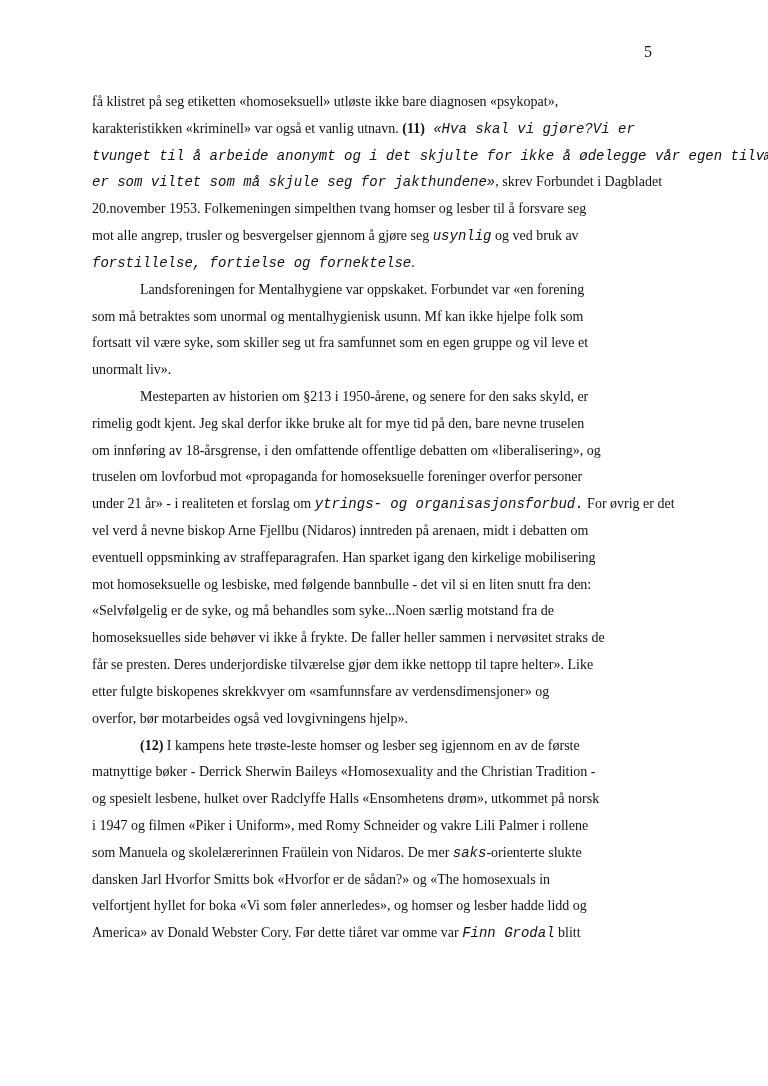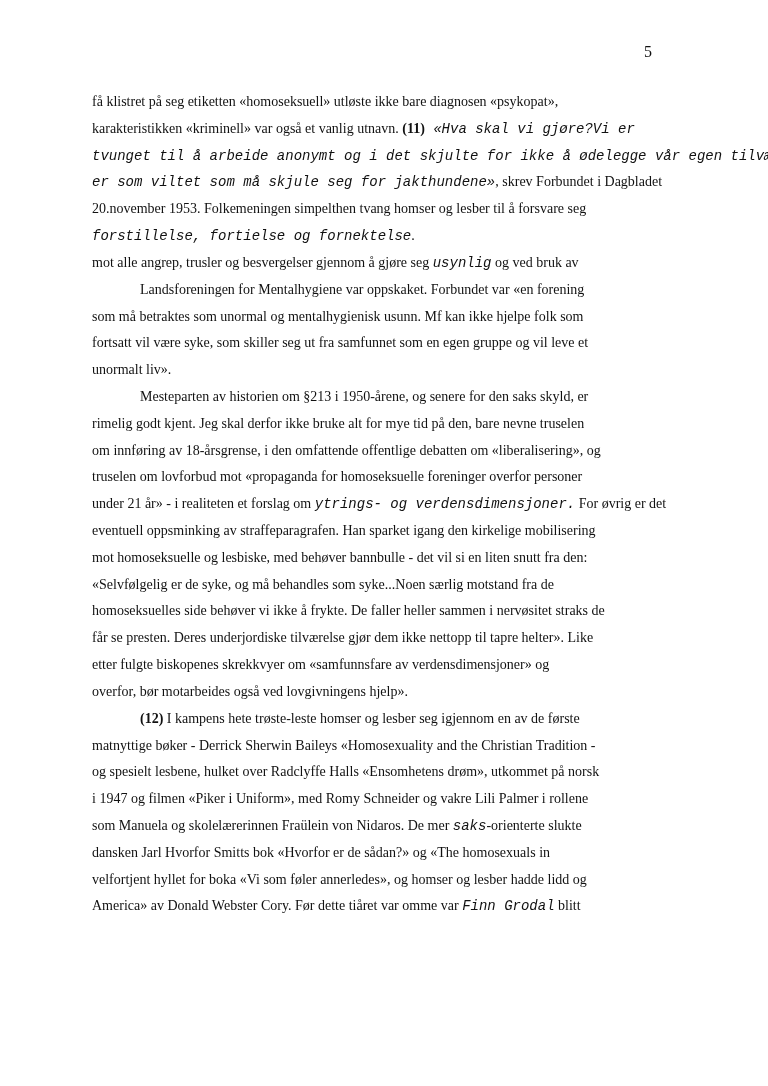--- a/index.html
+++ b/index.html
@@ -45,33 +45,34 @@
 <body>
 
 <div class="page-number">5</div>
 
 <div class="body-text" id="body-text">
     <span class="line"><span>få klistret på seg etiketten «homoseksuell» utløste ikke bare diagnosen «psykopat»,</span></span>
     <span class="line"><span>karakteristikken «kriminell» var også et vanlig utnavn. </span><span class="seg-b">(11)</span><span class="seg-i"> «Hva skal vi gjøre?Vi er</span></span>
     <span class="line"><span class="seg-i">tvunget til å arbeide anonymt og i det skjulte for ikke å ødelegge vår egen tilværelse...Vi</span></span>
     <span class="line"><span class="seg-i">er som viltet som må skjule seg for jakthundene»</span><span>, skrev Forbundet i Dagbladet</span></span>
     <span class="line"><span>20.november 1953. Folkemeningen simpelthen tvang homser og lesber til å forsvare seg</span></span>
+    <span class="line"><span>mot alle angrep, trusler og besvergelser gjennom å gjøre seg </span><span class="seg-i">usynlig</span><span> og ved bruk av</span></span>
     <span class="line"><span class="seg-i">forstillelse, fortielse og fornektelse</span><span>.</span></span>
-    <span class="line"><span>mot alle angrep, trusler og besvergelser gjennom å gjøre seg </span><span class="seg-i">usynlig</span><span> og ved bruk av</span></span>
     <span class="line indent"><span>Landsforeningen for Mentalhygiene var oppskaket. Forbundet var «en forening</span></span>
     <span class="line"><span>som må betraktes som unormal og mentalhygienisk usunn. Mf kan ikke hjelpe folk som</span></span>
     <span class="line"><span>fortsatt vil være syke, som skiller seg ut fra samfunnet som en egen gruppe og vil leve et</span></span>
     <span class="line"><span>unormalt liv».</span></span>
     <span class="line indent"><span>Mesteparten av historien om §213 i 1950-årene, og senere for den saks skyld, er</span></span>
     <span class="line"><span>rimelig godt kjent. Jeg skal derfor ikke bruke alt for mye tid på den, bare nevne truselen</span></span>
     <span class="line"><span>om innføring av 18-årsgrense, i den omfattende offentlige debatten om «liberalisering», og</span></span>
     <span class="line"><span>truselen om lovforbud mot «propaganda for homoseksuelle foreninger overfor personer</span></span>
-    <span class="line"><span>under 21 år» - i realiteten et forslag om </span><span class="seg-i">ytrings- og verdensdimensjoner.</span><span> For øvrig er det</span></span>
+    <span class="line"><span>under 21 år» - i realiteten et forslag om </span><span class="seg-i">ytrings- og organisasjonsforbud.</span><span> For øvrig er det</span></span>
+    <span class="line"><span>vel verd å nevne biskop Arne Fjellbu (Nidaros) inntreden på arenaen, midt i debatten om</span></span>
     <span class="line"><span>eventuell oppsminking av straffeparagrafen. Han sparket igang den kirkelige mobilisering</span></span>
-    <span class="line"><span>mot homoseksuelle og lesbiske, med behøver bannbulle - det vil si en liten snutt fra den:</span></span>
+    <span class="line"><span>mot homoseksuelle og lesbiske, med følgende bannbulle - det vil si en liten snutt fra den:</span></span>
     <span class="line"><span>«Selvfølgelig er de syke, og må behandles som syke...Noen særlig motstand fra de</span></span>
     <span class="line"><span>homoseksuelles side behøver vi ikke å frykte. De faller heller sammen i nervøsitet straks de</span></span>
     <span class="line"><span>får se presten. Deres underjordiske tilværelse gjør dem ikke nettopp til tapre helter». Like</span></span>
     <span class="line"><span>etter fulgte biskopenes skrekkvyer om «samfunnsfare av verdensdimensjoner» og</span></span>
     <span class="line"><span>overfor, bør motarbeides også ved lovgivningens hjelp».</span></span>
     <span class="line indent"><span class="seg-b">(12)</span><span> I kampens hete trøste-leste homser og lesber seg igjennom en av de første</span></span>
     <span class="line"><span>matnyttige bøker - Derrick Sherwin Baileys «Homosexuality and the Christian Tradition -</span></span>
     <span class="line"><span>og spesielt lesbene, hulket over Radclyffe Halls «Ensomhetens drøm», utkommet på norsk</span></span>
     <span class="line"><span>i 1947 og filmen «Piker i Uniform», med Romy Schneider og vakre Lili Palmer i rollene</span></span>
     <span class="line"><span>som Manuela og skolelærerinnen Fraülein von Nidaros. De mer </span><span class="seg-i">saks</span><span>-orienterte slukte</span></span>

